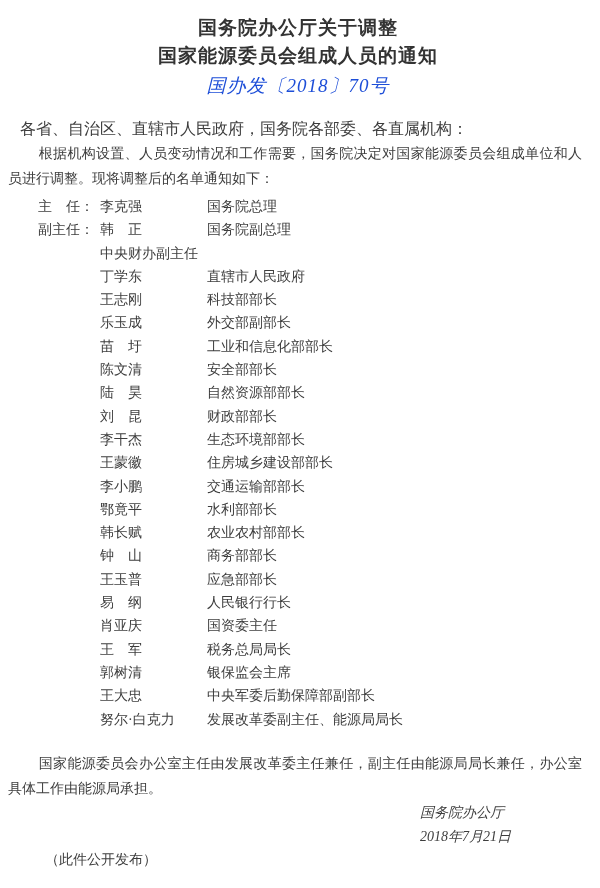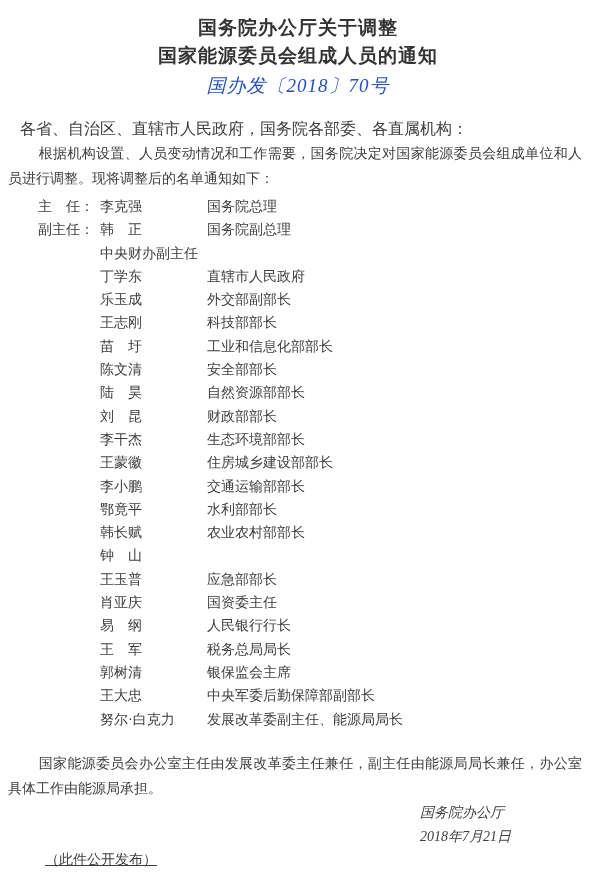--- a/index.html
+++ b/index.html
@@ -31,21 +31,21 @@
   .member-row { display:flex; line-height:23.3px; font-size:14px; padding-left:30px;align-items:center; }
   .member-role  { width:62px;  flex:none; }
   .member-name  { width:107px; flex:none; }
   .member-title { flex:1; }
 
   .closing { margin-top:20px; }
 
   .sig-block { margin-left:412px; margin-top:0; }
   .sig-line  { font-size:14px; line-height:24px;font-style:italic; }
 
-  .footer-note { font-size:14px; line-height:22px; padding-left:37px;text-decoration:underline; }
+  .footer-note { font-size:14px; line-height:22px; padding-left:37px; }
 </style>
 </head>
 <body>
 
 <div class="page">
 
   <div class="title-line">国务院办公厅关于调整</div>
   <div class="title-line">国家能源委员会组成人员的通知</div>
 
   <div class="doc-num">国办发〔2018〕70号</div>
@@ -69,27 +69,27 @@
         <span class="member-role"></span>
         <span class="member-title">中央财办副主任</span>
       </div>
       <div class="member-row">
         <span class="member-role"></span>
         <span class="member-name">丁学东</span>
         <span class="member-title">直辖市人民政府</span>
       </div>
       <div class="member-row">
         <span class="member-role"></span>
-        <span class="member-name">乐玉成</span>
-        <span class="member-title">外交部副部长</span>
+        <span class="member-name">王志刚</span>
+        <span class="member-title">科技部部长</span>
       </div>
       <div class="member-row">
         <span class="member-role"></span>
-        <span class="member-name">王志刚</span>
-        <span class="member-title">科技部部长</span>
+        <span class="member-name">乐玉成</span>
+        <span class="member-title">外交部副部长</span>
       </div>
       <div class="member-row">
         <span class="member-role"></span>
         <span class="member-name">苗　圩</span>
         <span class="member-title">工业和信息化部部长</span>
       </div>
       <div class="member-row">
         <span class="member-role"></span>
         <span class="member-name">陈文清</span>
         <span class="member-title">安全部部长</span>
@@ -125,35 +125,36 @@
         <span class="member-title">水利部部长</span>
       </div>
       <div class="member-row">
         <span class="member-role"></span>
         <span class="member-name">韩长赋</span>
         <span class="member-title">农业农村部部长</span>
       </div>
       <div class="member-row">
         <span class="member-role"></span>
         <span class="member-name">钟　山</span>
+        <span class="member-title">商务部部长</span>
       </div>
       <div class="member-row">
         <span class="member-role"></span>
         <span class="member-name">王玉普</span>
         <span class="member-title">应急部部长</span>
       </div>
       <div class="member-row">
         <span class="member-role"></span>
-        <span class="member-name">肖亚庆</span>
-        <span class="member-title">国资委主任</span>
+        <span class="member-name">易　纲</span>
+        <span class="member-title">人民银行行长</span>
       </div>
       <div class="member-row">
         <span class="member-role"></span>
-        <span class="member-name">易　纲</span>
-        <span class="member-title">人民银行行长</span>
+        <span class="member-name">肖亚庆</span>
+        <span class="member-title">国资委主任</span>
       </div>
       <div class="member-row">
         <span class="member-role"></span>
         <span class="member-name">王　军</span>
         <span class="member-title">税务总局局长</span>
       </div>
       <div class="member-row">
         <span class="member-role"></span>
         <span class="member-name">郭树清</span>
         <span class="member-title">银保监会主席</span>

